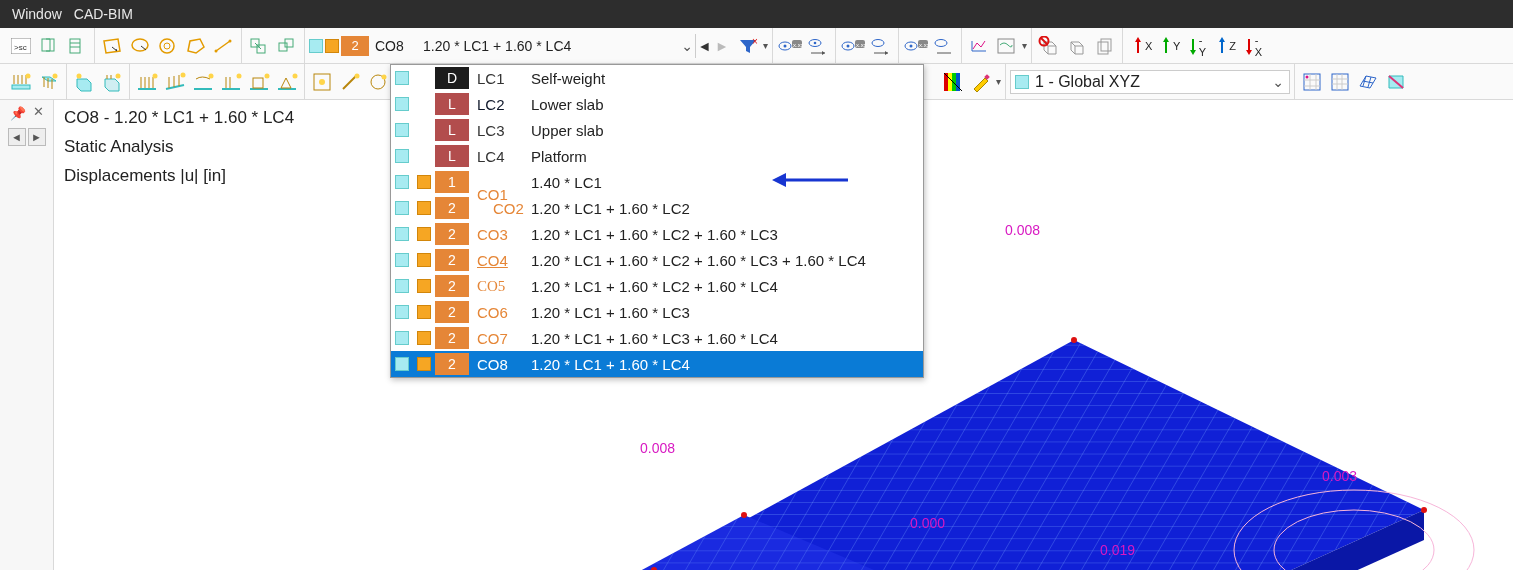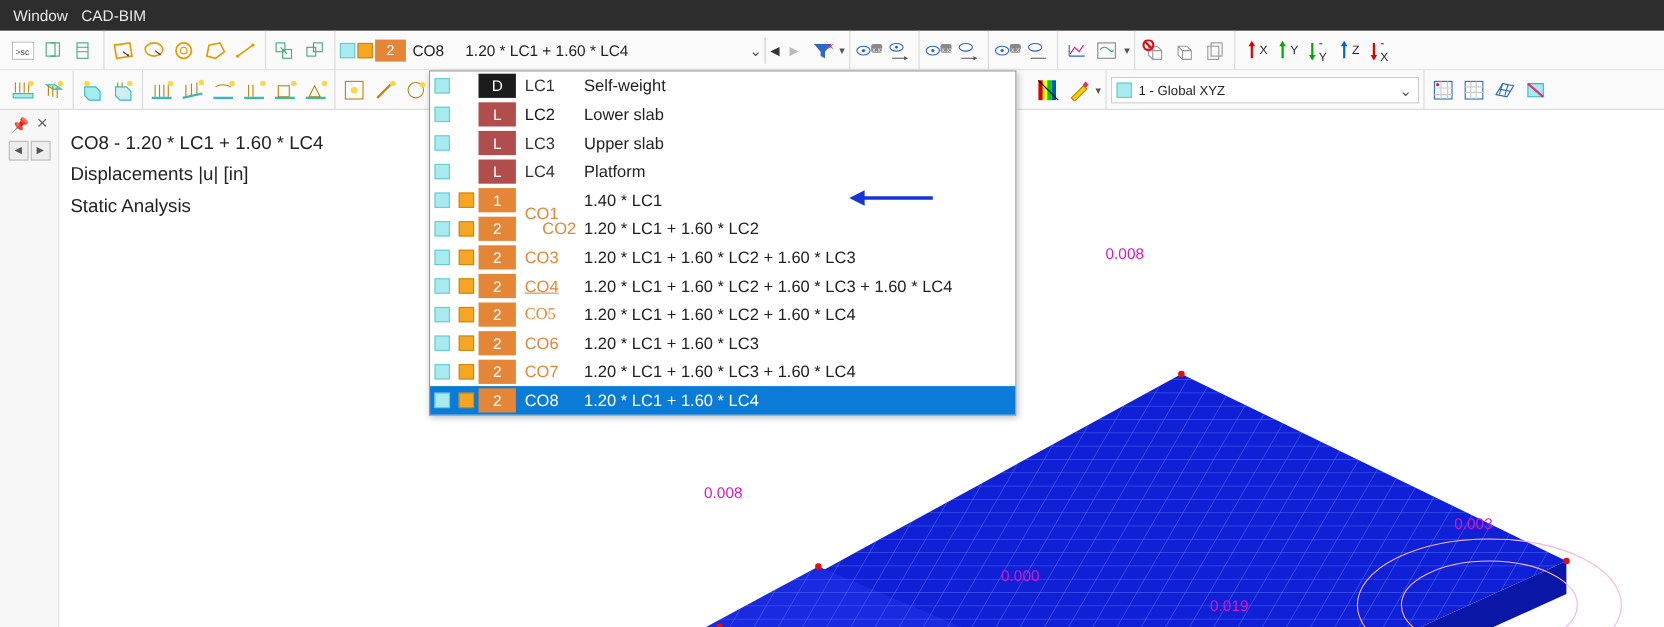--- a/index.html
+++ b/index.html
@@ -26,34 +26,34 @@
   .lc-sel .sq { margin-right: 2px; }
   .lc-sel .tag { width: 28px; height: 20px; display: flex; align-items: center; justify-content: center; font-size: 13px; background: #e58637; color: #fff; margin-right: 2px; }
   .lc-sel .code { width: 48px; padding: 0 4px; font-size: 14px; }
   .lc-sel .name { width: 260px; padding: 0 4px; font-size: 14px; white-space: nowrap; overflow: hidden; }
   .lc-sel .chev { width: 16px; text-align: center; color: #555; }
   .lc-sel .arrow { width: 18px; height: 24px; display: flex; align-items: center; justify-content: center; color: #333; }
 
   
   .coord-sel { display: flex; align-items: center; height: 24px; width: 280px; border: 1px solid #ccc; background: #fff; padding: 0 4px; gap: 6px; }
   .coord-sel .sq { }
-  .coord-sel .txt { flex: 1; font-size: 12px; }
+  .coord-sel .txt { flex: 1; font-size: 16px; }
   .coord-sel .dd { width: 14px; text-align: center; color: #555; }
 
   
   .main { display: flex; height: calc(570px - 28px - 36px - 36px); }
   .sidepanel { width: 54px; border-right: 1px solid #d9d9d9; background: #f7f7f7; display: flex; flex-direction: column; align-items: center; padding-top: 4px; gap: 6px; }
   .sidepanel .pin { width: 18px; height: 18px; display: flex; align-items: center; justify-content: center; color: #666; font-size: 13px; }
   .sidepanel .close { color: #666; font-size: 13px; }
   .sidepanel .navrow { display: flex; gap: 2px; }
   .sidepanel .navb { width: 18px; height: 18px; border: 1px solid #bbb; background: #eee; display: flex; align-items: center; justify-content: center; font-size: 11px; color: #555; }
 
   .viewport { position: relative; flex: 1; background: #ffffff; overflow: hidden; }
 
-  .info-text { position: absolute; left: 10px; top: 4px; line-height: 1.7; font-size: 17px; margin-top: 12px; }
+  .info-text { position: absolute; left: 10px; top: 4px; line-height: 1.7; font-size: 17px; }
 
   
   .dropdown { position: absolute; left: 390px; top: 64px; width: 534px; background: #fff; border: 1px solid #999; box-shadow: 1px 2px 6px rgba(0,0,0,.25); z-index: 50; }
   .dd-row { display: flex; align-items: center; height: 26px; font-size: 15px; }
   .dd-row .cell-sq { width: 22px; height: 100%; display: flex; align-items: center; justify-content: center; }
   .dd-row .cell-tag { width: 34px; height: 22px; margin: 2px 0; display: flex; align-items: center; justify-content: center; color: #fff; font-size: 14px; }
   .dd-row .cell-code { width: 56px; padding-left: 8px; font-size: 15px; }
   .dd-row .cell-name { flex: 1; padding-left: 6px; white-space: nowrap; }
   .dd-row.selected { background: #0a7bd6; color: #fff; }
   .dd-row.selected .cell-code { color: #fff; }
@@ -475,22 +475,22 @@
     <div class="navrow">
       <div class="navb">◄</div>
       <div class="navb">►</div>
     </div>
   </div>
 
   <div class="viewport">
 
     <div class="info-text">
       <div>CO8 - 1.20 * LC1 + 1.60 * LC4</div>
+      <div>Static Analysis</div>
       <div>Displacements |u| [in]</div>
-      <div>Static Analysis</div>
     </div>
 
     <svg class="mesh-svg" viewBox="0 0 1000 380">
       <defs>
         <pattern id="grid" width="22" height="22" patternUnits="userSpaceOnUse" patternTransform="skewX(-30) scale(1,.55)">
           <path d="M 22 0 L 0 0 0 22" fill="none" stroke="#7aa7ff" stroke-width="0.8"></path>
         </pattern>
       </defs>
 
       <polygon points="120,310 540,80 890,250 470,440" fill="#1020d6"></polygon>

